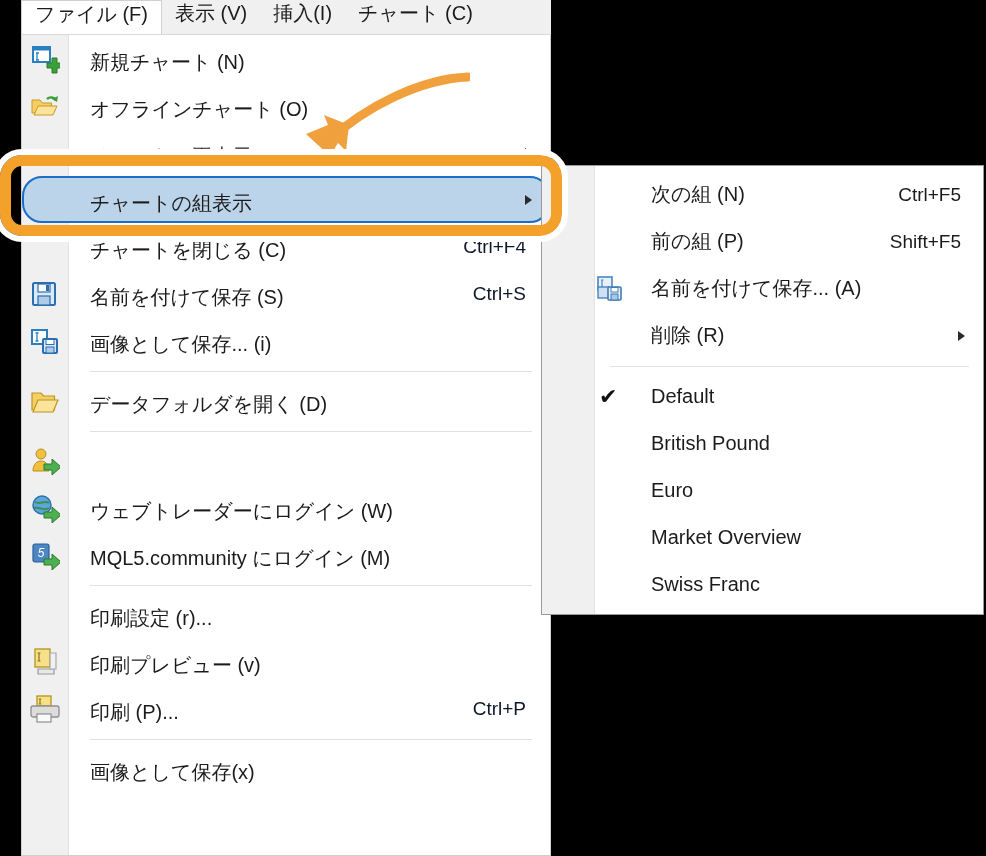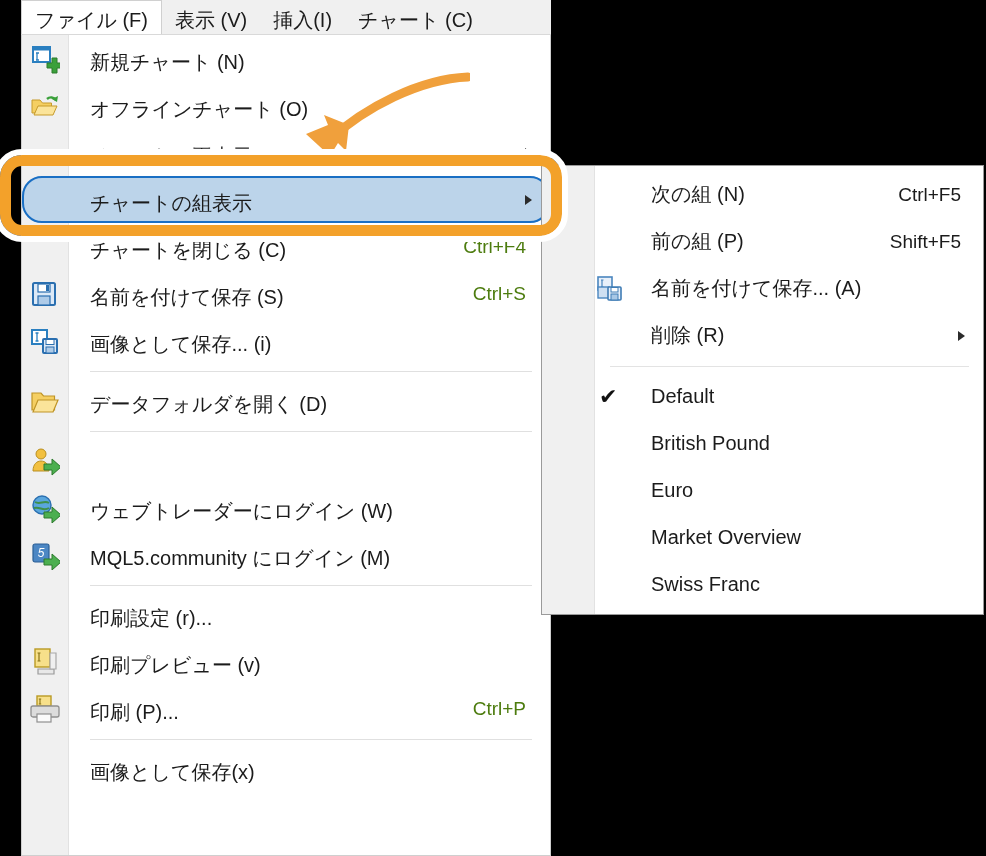--- a/index.html
+++ b/index.html
@@ -24,21 +24,21 @@
     left: 21px; top: 0px;
     width: 530px; height: 35px;
     background: #f0f0f0;
     border-bottom: 1px solid #d9d9d9;
     display: flex;
     align-items: stretch;
     box-sizing: border-box;
   }
   .menubar-item {
     display: flex;
-    align-items: flex-end;
+    align-items: flex-start;
     padding: 0 13px;
     font-size: 20px;
     color: #1b1b1b;
     box-sizing: border-box;
     white-space: nowrap;
   }
   .menubar-item.active {
     background: #ffffff;
     border-left: 1px solid #d0d0d0;
     border-right: 1px solid #d0d0d0;
@@ -89,21 +89,21 @@
     margin-left: 68px;
     font-size: 20px;
     color: #1b1b1b;
     white-space: nowrap;
     margin-top: 8px;
   }
   .mi-accel {
     position: absolute;
     right: 24px;
     font-size: 19px;
-    color: #4d7c0f;
+    color: #0f172a;
     white-space: nowrap;
   }
   .mi-arrow {
     position: absolute;
     right: 18px;
     width: 0; height: 0;
     border-left: 7px solid #2b2b2b;
     border-top: 5px solid transparent;
     border-bottom: 5px solid transparent;
   }

